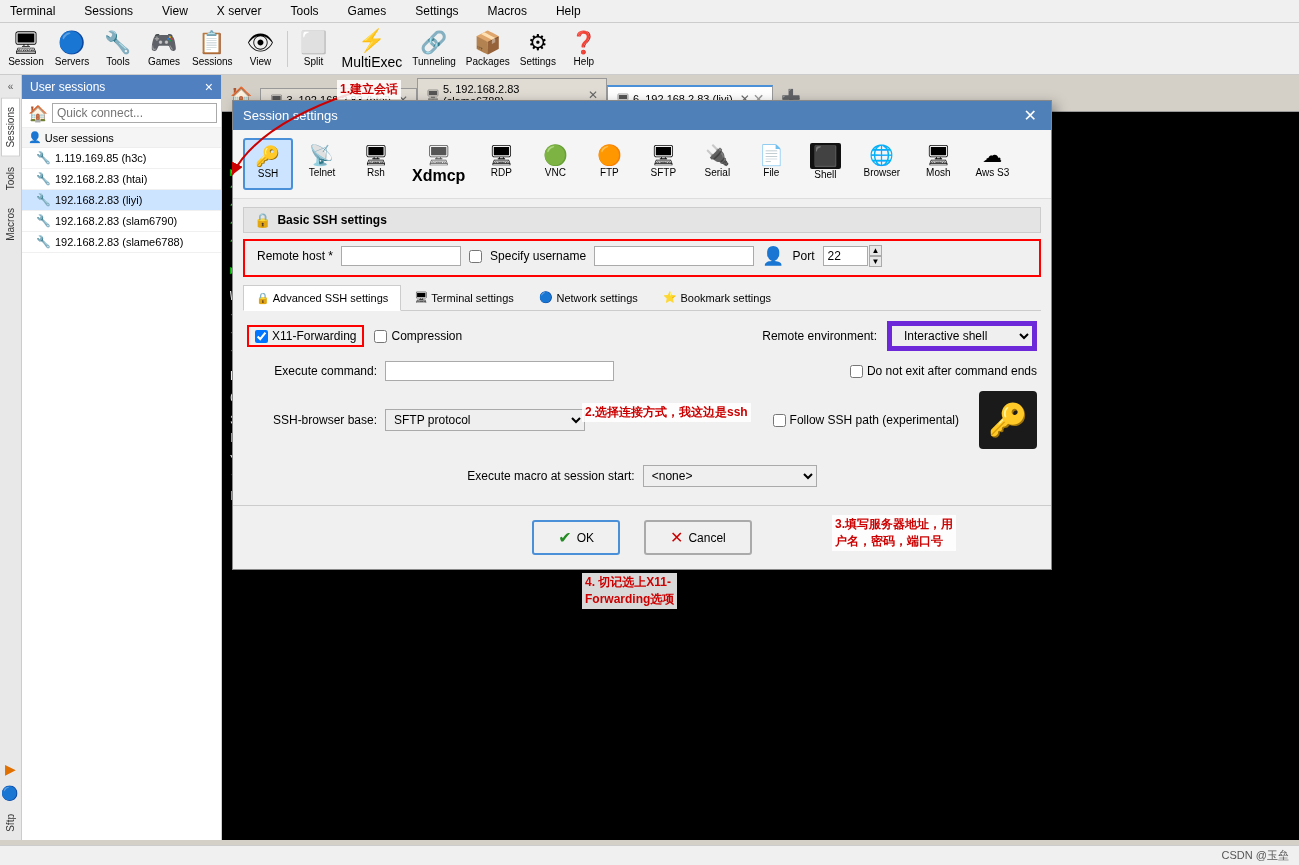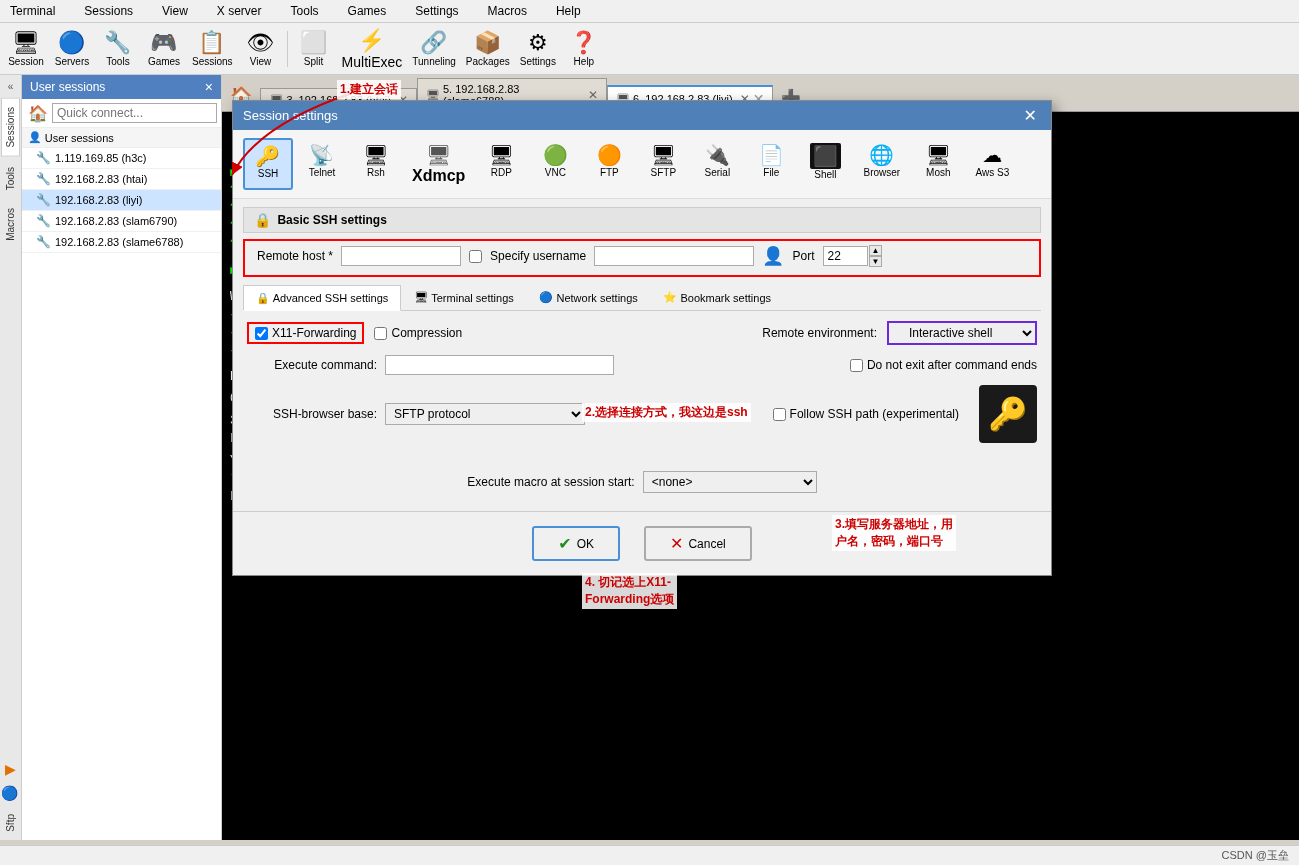--- a/index.html
+++ b/index.html
@@ -295,21 +295,21 @@
           <label style="display:flex; align-items:center; gap:4px; font-size:12px; cursor:pointer; border:2px solid red; padding:2px 6px;">
             <input type="checkbox" checked="" style="">
             <span>X11-Forwarding</span>
           </label>
           <label style="display:flex; align-items:center; gap:4px; font-size:12px; cursor:pointer;">
             <input type="checkbox" style="">
             <span>Compression</span>
           </label>
           <div style="flex:1;"></div>
           <label style="font-size:12px; white-space:nowrap;">Remote environment:</label>
-          <select style="border:2px solid #6d28d9; padding:2px 16px; font-size:12px; min-width:150px;">
+          <select style="border:5px solid #6d28d9; padding:2px 8px; font-size:12px; min-width:150px;">
             <option>Interactive shell</option>
             <option>Bash</option>
             <option>Zsh</option>
           </select>
         </div>
 
         <div style="display:flex; align-items:center; gap:8px; margin-bottom:10px;">
           <label style="font-size:12px; white-space:nowrap; min-width:130px; text-align:right;">Execute command:</label>
           <input style="border: 1px solid rgb(170, 170, 170); padding: 2px 4px; font-size: 12px; flex: 1 1 0%;" value="">
           <div style="flex:1;"></div>
@@ -331,21 +331,21 @@
             <input type="checkbox" style="">
             <span>Follow SSH path (experimental)</span>
           </label>
 
           <div style="background:#1a1a1a; width:58px; height:58px; display:flex; align-items:center; justify-content:center; border-radius:4px; margin-left:12px;">
             <span style="font-size:32px;">🔑</span>
           </div>
         </div>
 
 
-        <div style="display:flex; align-items:center; gap:8px; margin-top:28px; margin-bottom:8px; justify-content:center;">
+        <div style="display:flex; align-items:center; gap:8px; margin-top:16px; margin-bottom:8px; justify-content:center;">
           <label style="font-size:12px; white-space:nowrap;">Execute macro at session start:</label>
           <select style="border:1px solid #aaa; padding:2px 4px; font-size:12px; width:174px;">
             <option>&lt;none&gt;</option>
           </select>
         </div>
 
       </div>
 
       <div style="display:flex; justify-content:center; gap:24px; padding:14px; border-top:1px solid #ccc;">
         <button style="display:flex; align-items:center; gap:5px; padding:6px 24px; border:2px solid #4a90d9; cursor:pointer; font-size:12px; border-radius:3px; background:#f0f0f0;">

